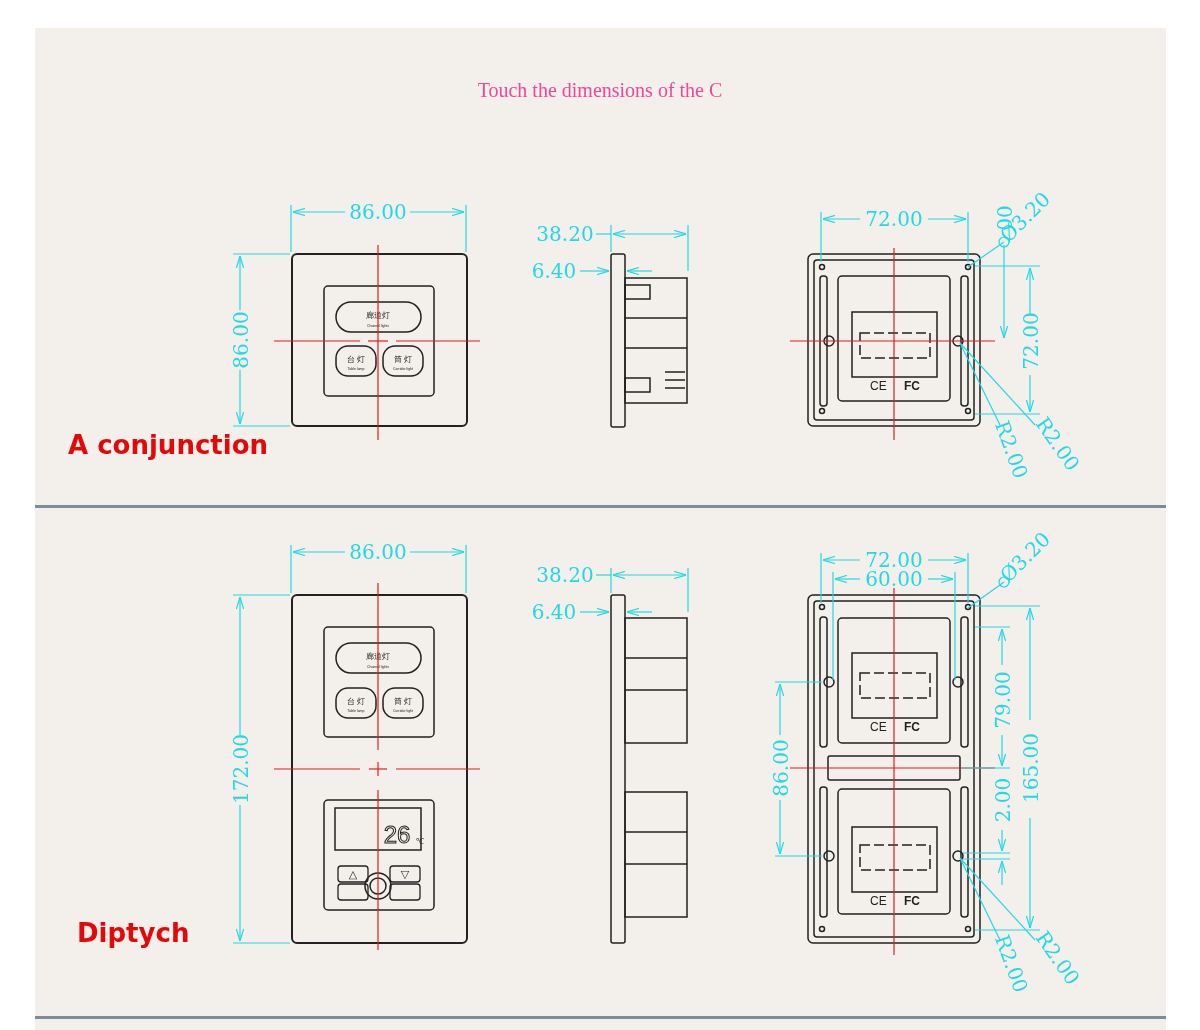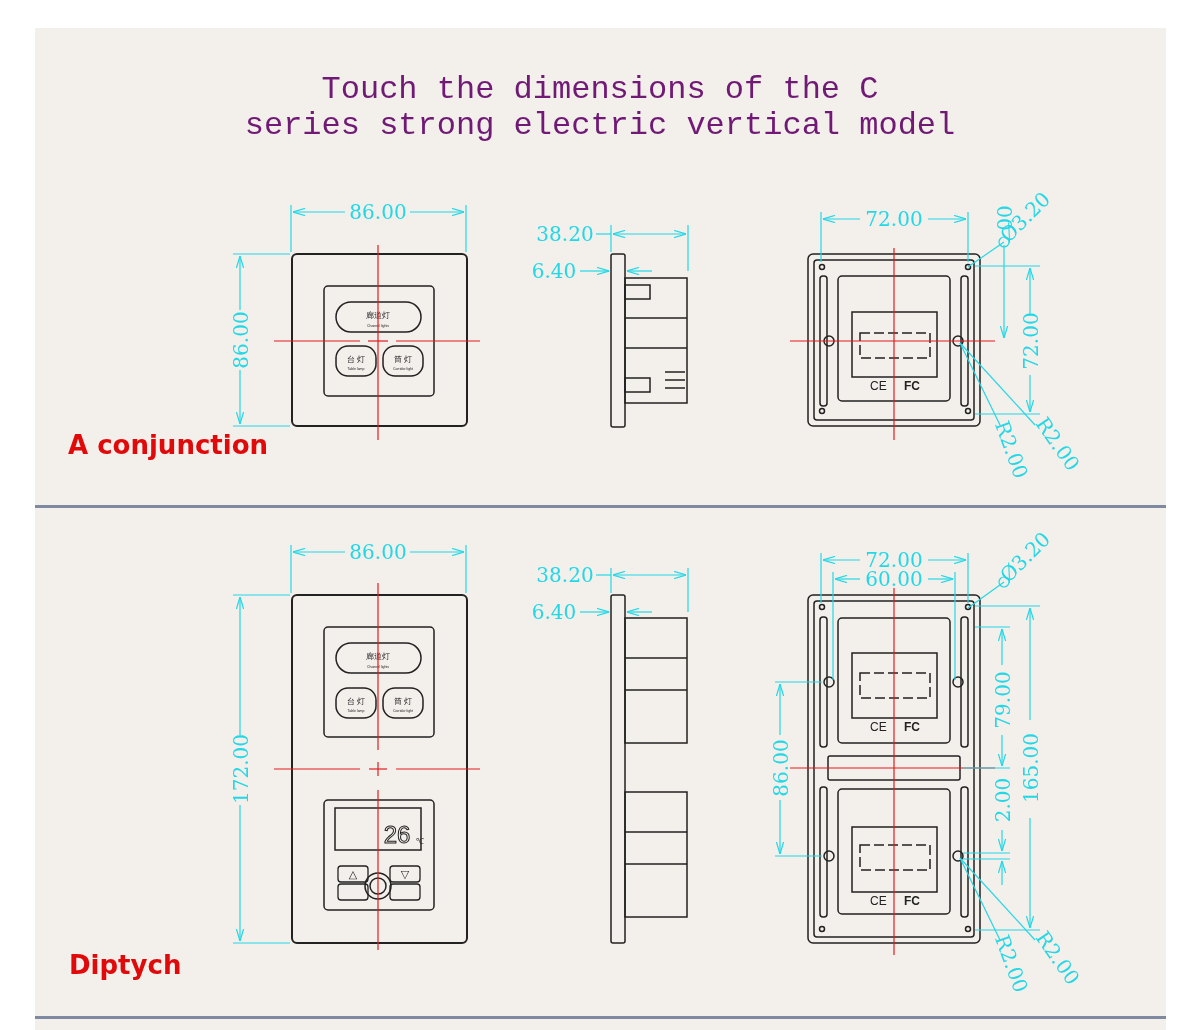--- a/index.html
+++ b/index.html
@@ -1,37 +1,36 @@
 <!DOCTYPE html>
 <html><head>
 <meta charset="utf-8">
 <style>
   html, body { margin:0; padding:0; background:#ffffff; }
   body { width:1200px; height:1030px; position:relative; overflow:hidden; font-family:"Liberation Sans", sans-serif; }
   #panel { position:absolute; left:35px; top:28px; width:1131px; height:1002px; background:#f3efeb; }
   .sep { position:absolute; left:35px; width:1131px; height:3px; background:#7f8aa0; }
-  #title { position:absolute; left:0; top:72px; width:1200px; text-align:center; font-size:32px; line-height:36px; color:#701a75; font-family:Liberation Mono, monospace; }
+  #title { position:absolute; left:0; top:72px; width:1200px; text-align:center; font-size:20px; line-height:36px; color:#ec4899; font-family:Liberation Serif, serif; }
   .section-label { position:absolute; color:#e10a0a; font-weight:bold; font-size:26px; font-family:"DejaVu Sans", sans-serif; }
   svg { position:absolute; left:0; top:0; }
   .dim { font-family:"DejaVu Serif", serif; fill:#22d8e6; font-size:20px; }
 </style>
 </head>
 <body>
 
 <div id="panel"></div>
 <div class="sep" style="top:505px;"></div>
 <div class="sep" style="top:1016px;"></div>
 
 <div id="title">
   <div>Touch the dimensions of the C</div>
-  <div>series strong electric vertical model</div>
 </div>
 
 <div class="section-label" style="left:68px; top:430px;">A conjunction</div>
-<div class="section-label" style="left:69px; top:918px;margin-top:32px;">Diptych</div>
+<div class="section-label" style="left:77px; top:918px;">Diptych</div>
 
 <svg width="1200" height="1030">
   <defs>
     <marker id="ar" viewBox="0 0 10 6" refX="10" refY="3" markerWidth="10" markerHeight="6" orient="auto-start-reverse">
       <path d="M0,0 L10,3 L0,6" fill="none" stroke="#22d8e6" stroke-width="1"></path>
     </marker>
   </defs>
 
   <g fill="none" stroke="#222" stroke-width="2">
     <rect x="292" y="254" width="175" height="172" rx="5"></rect>

